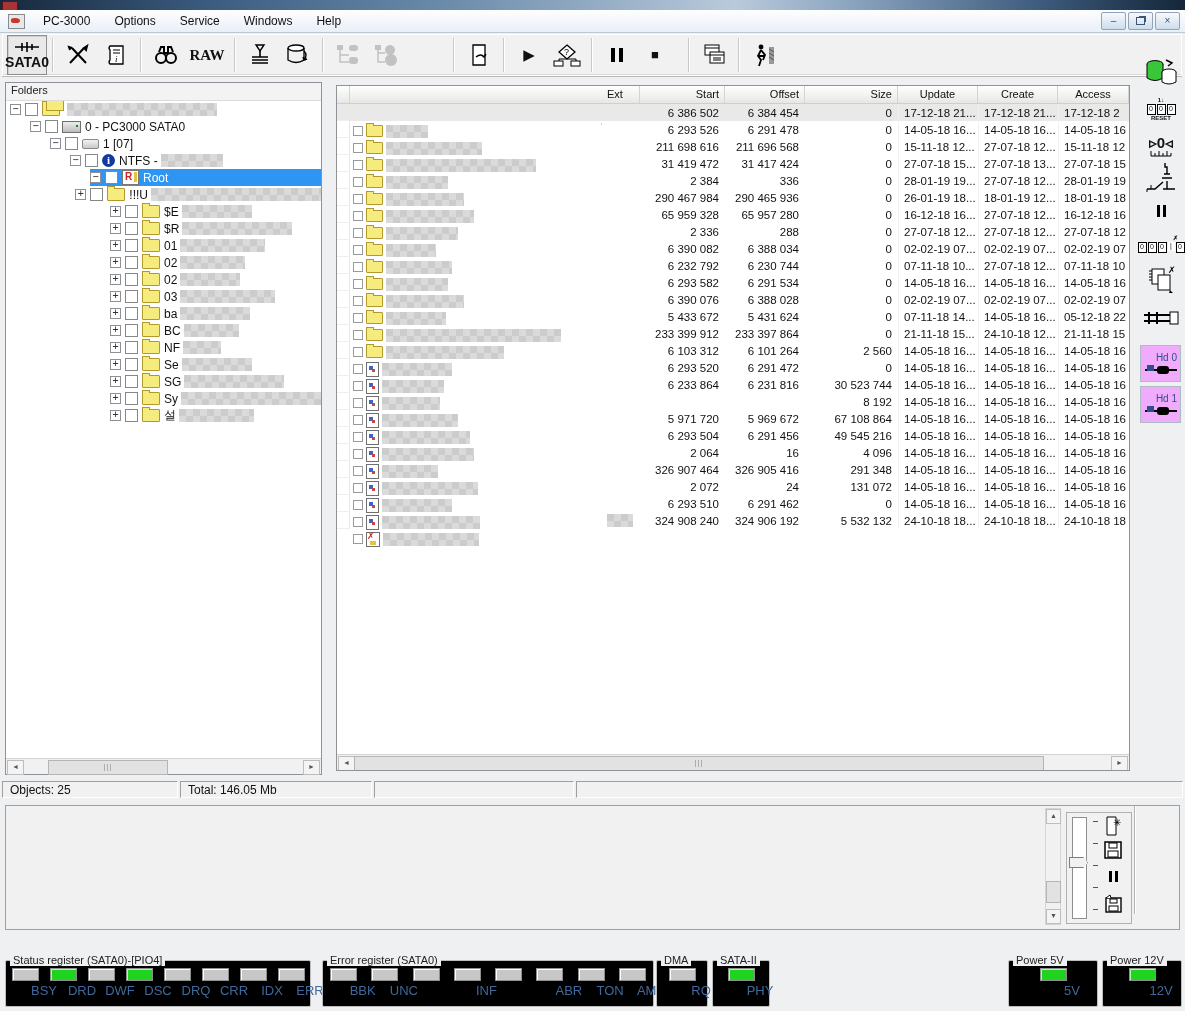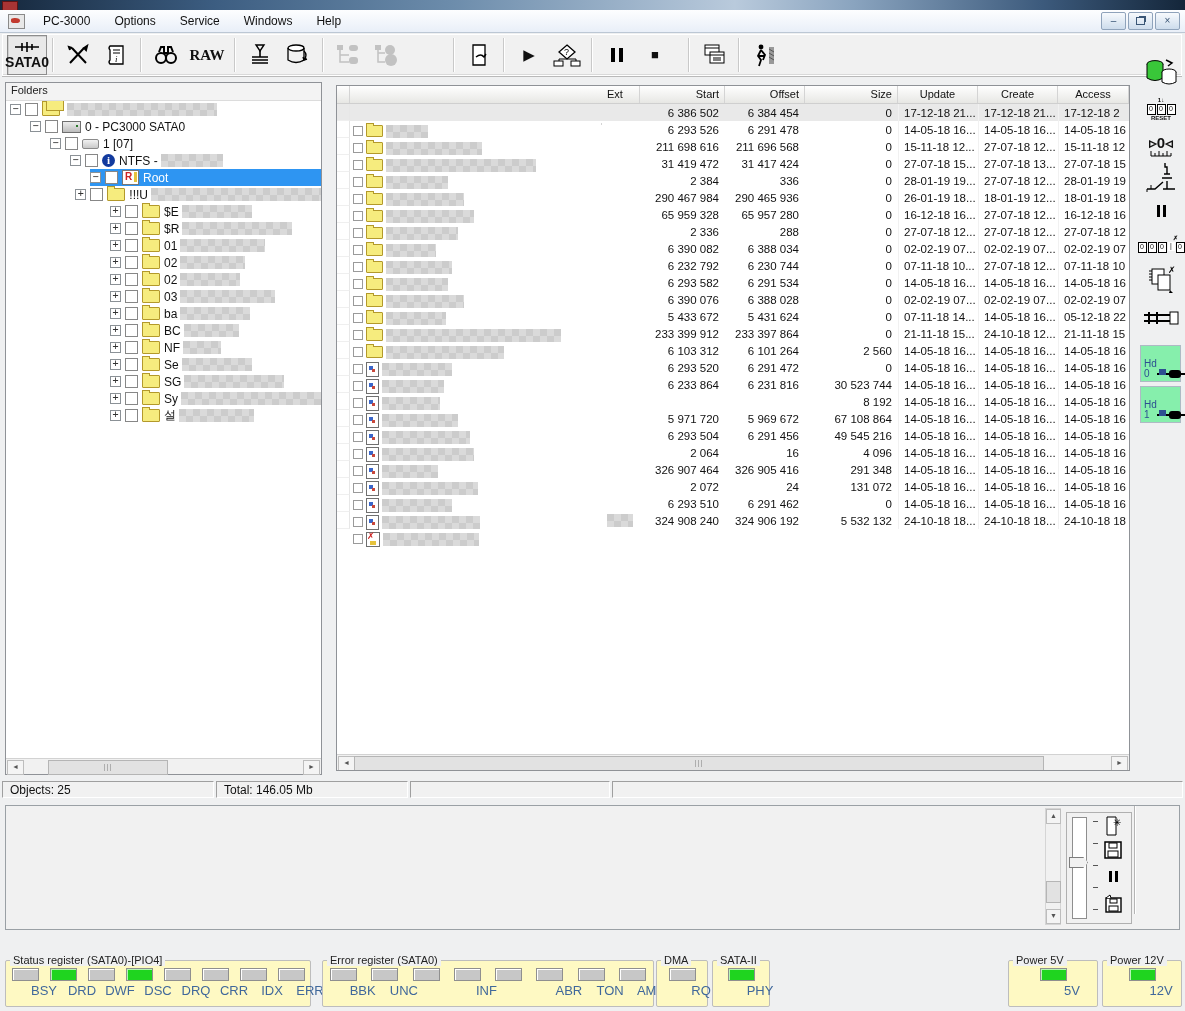--- a/index.html
+++ b/index.html
@@ -96,22 +96,22 @@
   .fi.folder::before{content:"";position:absolute;top:-3px;left:-1px;width:6px;height:2px;background:#f6ec7e;border:1px solid #b3992b;border-bottom:none;}
   .fi.file{width:11px;height:13px;background:#fff;border:1px solid #6f6f6f;}
   .fi.file::before{content:"";position:absolute;left:2px;top:3px;width:4px;height:4px;background:#3b66c8;}
   .fi.file::after{content:"";position:absolute;left:5px;top:6px;width:3px;height:3px;background:#c8483b;}
   .fi.filex{width:12px;height:13px;background:#fff;border:1px solid #6f6f6f;}
   .fi.filex::before{content:"✗";position:absolute;left:0px;top:-2px;color:#c22;font-size:9px;}
   .fi.filex::after{content:"";position:absolute;left:3px;bottom:1px;width:6px;height:4px;background:#e6c33c;}
   
   .side{position:absolute;left:1138px;top:55px;width:46px;}
   .sbtn{position:absolute;left:0;width:46px;display:flex;flex-direction:column;align-items:center;color:#111;}
-  .hd-btn{left:2px;width:41px;height:37px;border:1px solid #aebac4;background:#86efac;box-sizing:border-box;
-    display:flex;flex-direction:row;align-items:flex-end;justify-content:center;padding:2px 3px;}
+  .hd-btn{left:2px;width:41px;height:37px;border:1px solid #aebac4;background:#f0abfc;box-sizing:border-box;
+    display:flex;flex-direction:column;align-items:flex-end;justify-content:center;padding:2px 3px;}
   .hd-lab{color:#2d4f91;font-size:10px;line-height:10px;}
   .hd-glyph{width:32px;height:10px;position:relative;margin-top:2px;}
   .hd-glyph::before{content:"";position:absolute;left:0;top:4px;width:32px;height:2px;background:#000;}
   .hd-glyph::after{content:"";position:absolute;left:12px;top:1px;width:12px;height:8px;background:#000;border-radius:3px;}
   .hd-sq{position:absolute;left:2px;top:0;width:7px;height:6px;background:#2d4f91;}
   .mini{font-size:6px;font-weight:bold;line-height:7px;}
   .digits{display:flex;gap:1px;}
   .digit{width:7px;height:9px;border:1px solid #000;font-size:7px;line-height:8px;text-align:center;background:#fff;}
   
   .statusbar{position:absolute;left:2px;top:781px;width:1181px;height:17px;display:flex;gap:2px;}
@@ -131,21 +131,21 @@
   .tick{position:absolute;left:26px;width:5px;height:1px;background:#555;}
   .logbtn{position:absolute;left:34px;width:24px;height:22px;display:flex;align-items:center;justify-content:center;}
   .log-div{position:absolute;left:1128px;top:0;width:1px;height:108px;background:#b5b5b5;border-right:1px solid #fff;}
   
   .tabs{position:absolute;left:4px;top:984px;height:21px;display:flex;align-items:flex-end;flex-direction:column;}
   .tab{box-sizing:border-box;border:1px solid #8e8e8e;border-bottom:none;border-radius:3px 3px 0 0;background:#ededed;
     padding:2px 10px 2px 10px;height:17px;margin-right:2px;font-size:11.5px;color:#222;}
   .tab.active{background:#f5f5f5;height:21px;padding-top:4px;box-shadow:-1px 0 0 #fff inset;}
   
   .regbar{position:absolute;left:0;top:954px;width:1185px;height:57px;background:#eff0f1;}
-  .grp{position:absolute;top:6px;height:45px;border:1px solid #bdbdbd;border-radius:2px;background:#fef9c3;}
+  .grp{position:absolute;top:6px;height:45px;border:1px solid #bdbdbd;border-radius:2px;background:#000000;}
   .grp-title{position:absolute;left:4px;top:-7px;background:#eff0f1;padding:0 3px;font-size:11px;color:#222;white-space:nowrap;}
   .slots{position:absolute;left:0;right:0;top:7px;display:flex;justify-content:space-around;}
   .slot{display:flex;flex-direction:column;align-items:center;width:34px;}
   .led{width:25px;height:11px;background:#c7c7c7;border:1px solid #8f8f8f;box-shadow:inset 1px 1px 0 #ffffff;}
   .led.on{background:#1fd41f;box-shadow:inset 1px 1px 0 #b4f7b4;}
   .ledlab{margin-top:2px;font-size:13px;color:#40689b;padding-left:38px;}
   .grp-status{left:5px;width:304px;}
   .grp-error{left:322px;width:330px;}
   .grp-dma{left:656px;width:50px;}
   .grp-sata{left:712px;width:56px;}
@@ -955,21 +955,21 @@
   </div>
   <div class="sbtn hd-btn" style="top:331px;">
     <span class="hd-lab">Hd 1</span>
     <span class="hd-glyph">
         <span class="hd-sq"></span>
       </span>
   </div>
 </div>
 
 <div class="statusbar">
-  <div class="scell" style="width:212px;">Objects: 25</div>
+  <div class="scell" style="width:176px;">Objects: 25</div>
   <div class="scell" style="width:192px;">Total: 146.05 Mb</div>
   <div class="scell" style="width:200px;"></div>
   <div class="scell" style="flex:1;"></div>
 </div>
 
 <div class="log-panel">
   <div class="vscroll log-vscroll">
     <div class="sb-btn" style="left:0;top:0;width:13px;">▲</div>
     <div class="sb-thumb" style="left:0;top:72px;width:13px;height:20px;"></div>
     <div class="sb-btn" style="left:0;top:100px;width:13px;">▼</div>

